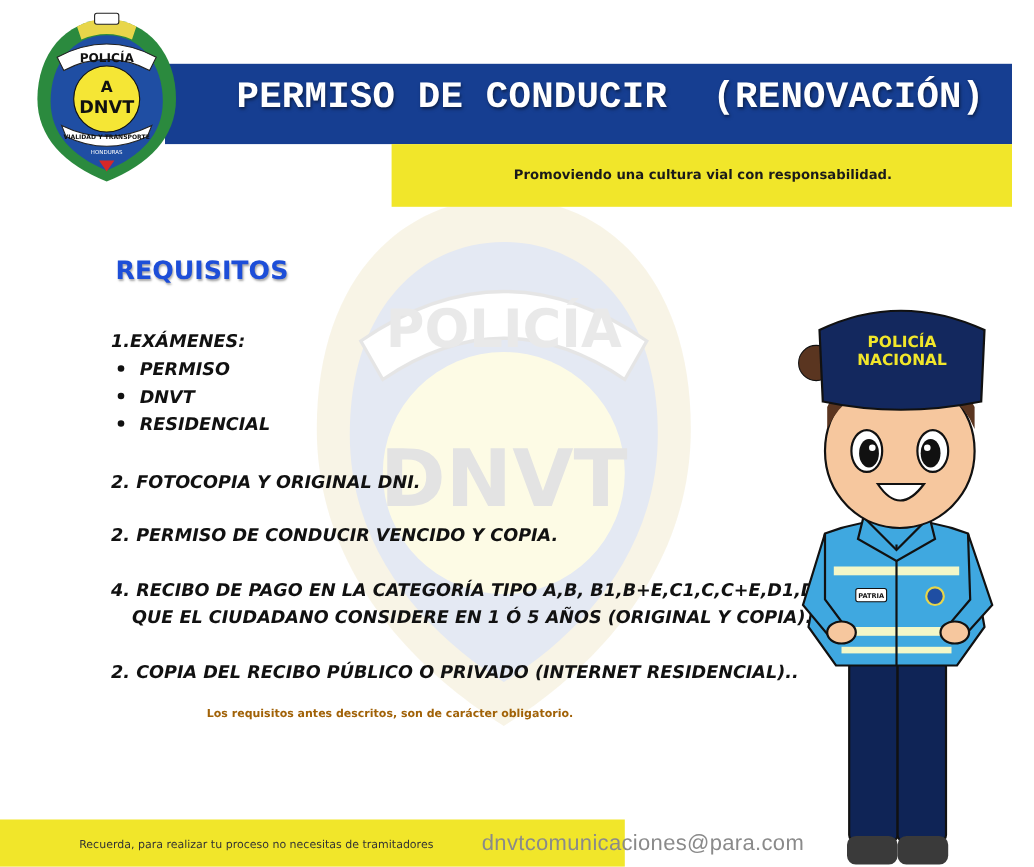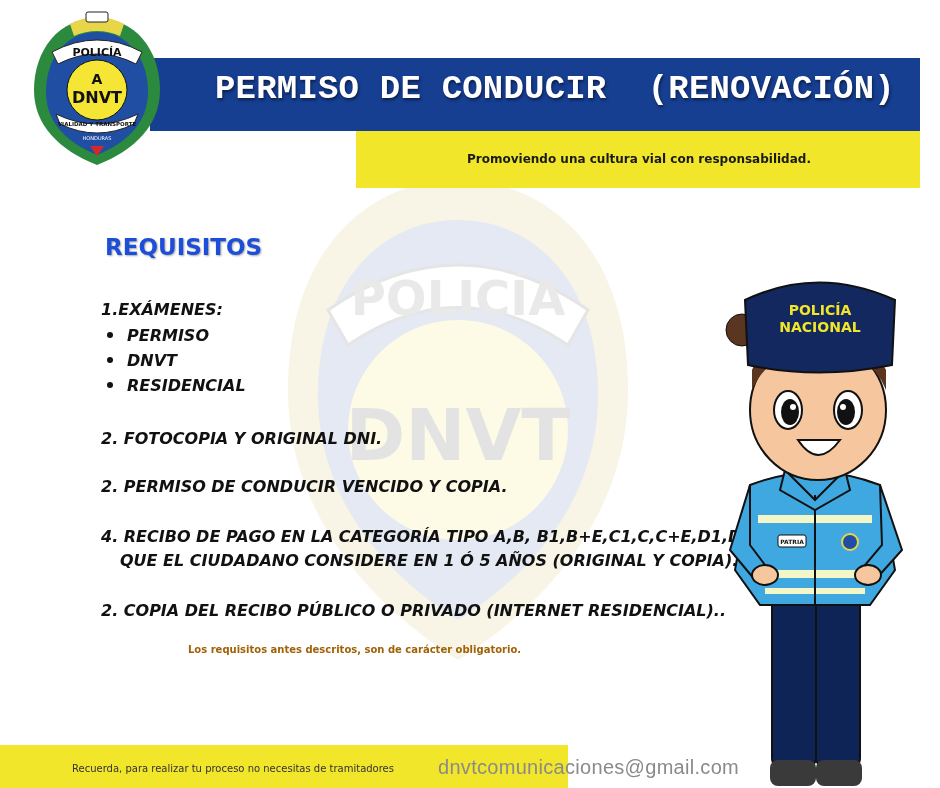--- a/index.html
+++ b/index.html
@@ -64,21 +64,21 @@
   <div class="line" style="left:0;top:177px">2. PERMISO DE CONDUCIR VENCIDO Y COPIA.</div>
   <div class="line" style="left:0;top:227px">4. RECIBO DE PAGO EN LA CATEGORÍA TIPO A,B, B1,B+E,C1,C,C+E,D1,D</div>
   <div class="line" style="left:19px;top:251px">QUE EL CIUDADANO CONSIDERE EN 1 Ó 5 AÑOS (ORIGINAL Y COPIA).</div>
   <div class="line" style="left:0;top:301px">2. COPIA DEL RECIBO PÚBLICO O PRIVADO (INTERNET RESIDENCIAL)..</div>
 </div>
 
 <div class="note">Los requisitos antes descritos, son de carácter obligatorio.</div>
 
 <div class="footer-bar"></div>
 <div class="footer-text">Recuerda, para realizar tu proceso no necesitas de tramitadores</div>
-<div class="email">dnvtcomunicaciones@gmail.com</div>
+<div class="email">dnvtcomunicaciones@para.com</div>
 
 <svg class="officer" viewBox="0 0 220 518">
 
   <rect x="62" y="330" width="44" height="165" rx="6" fill="#0f2456" stroke="#111" stroke-width="2"></rect>
   <rect x="106" y="330" width="44" height="165" rx="6" fill="#0f2456" stroke="#111" stroke-width="2"></rect>
   <rect x="60" y="490" width="46" height="26" rx="8" fill="#3a3a3a"></rect>
   <rect x="106" y="490" width="46" height="26" rx="8" fill="#3a3a3a"></rect>
 
   <path d="M40 215 Q105 190 170 215 L185 300 L160 335 L50 335 L25 300 Z" fill="#3fa8e0" stroke="#111" stroke-width="2"></path>
   <rect x="48" y="245" width="114" height="8" fill="#f3f7c8"></rect>

